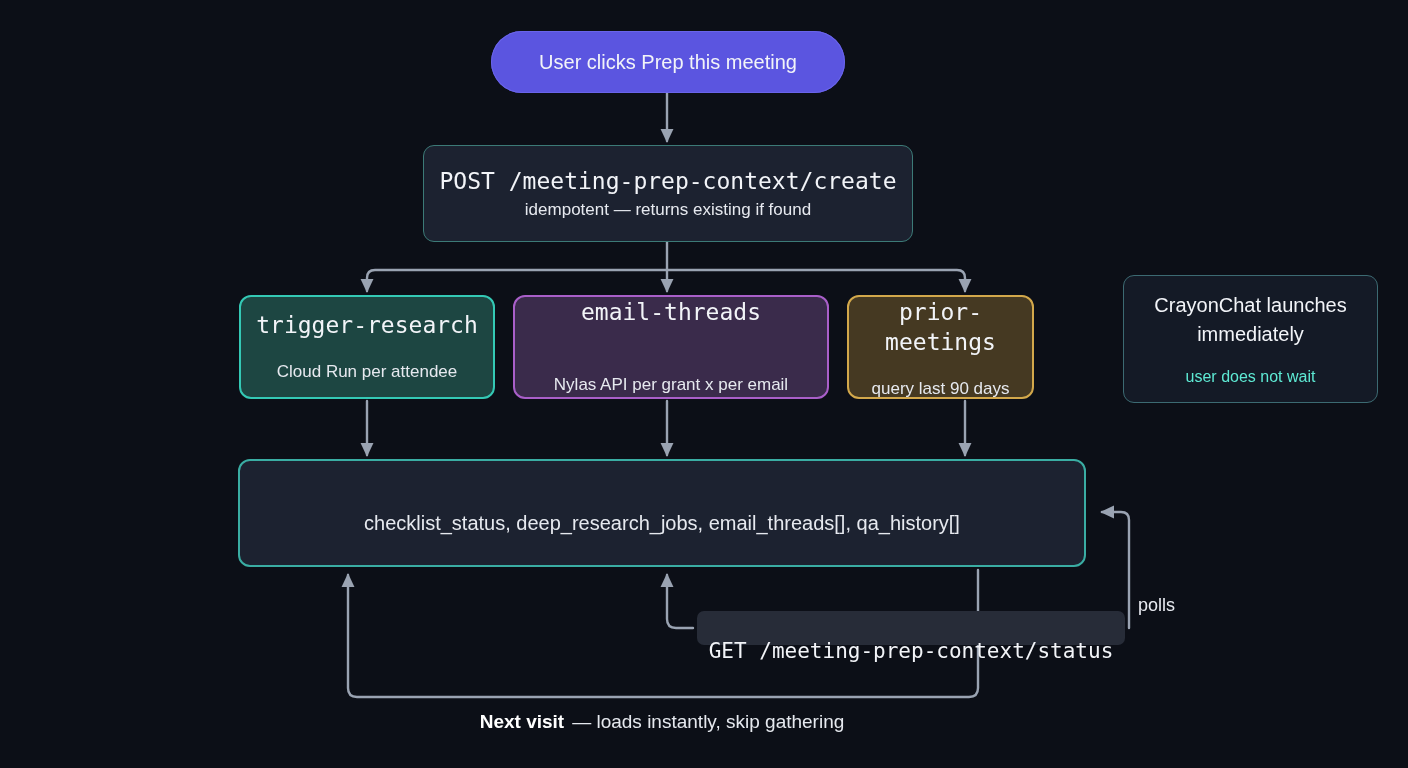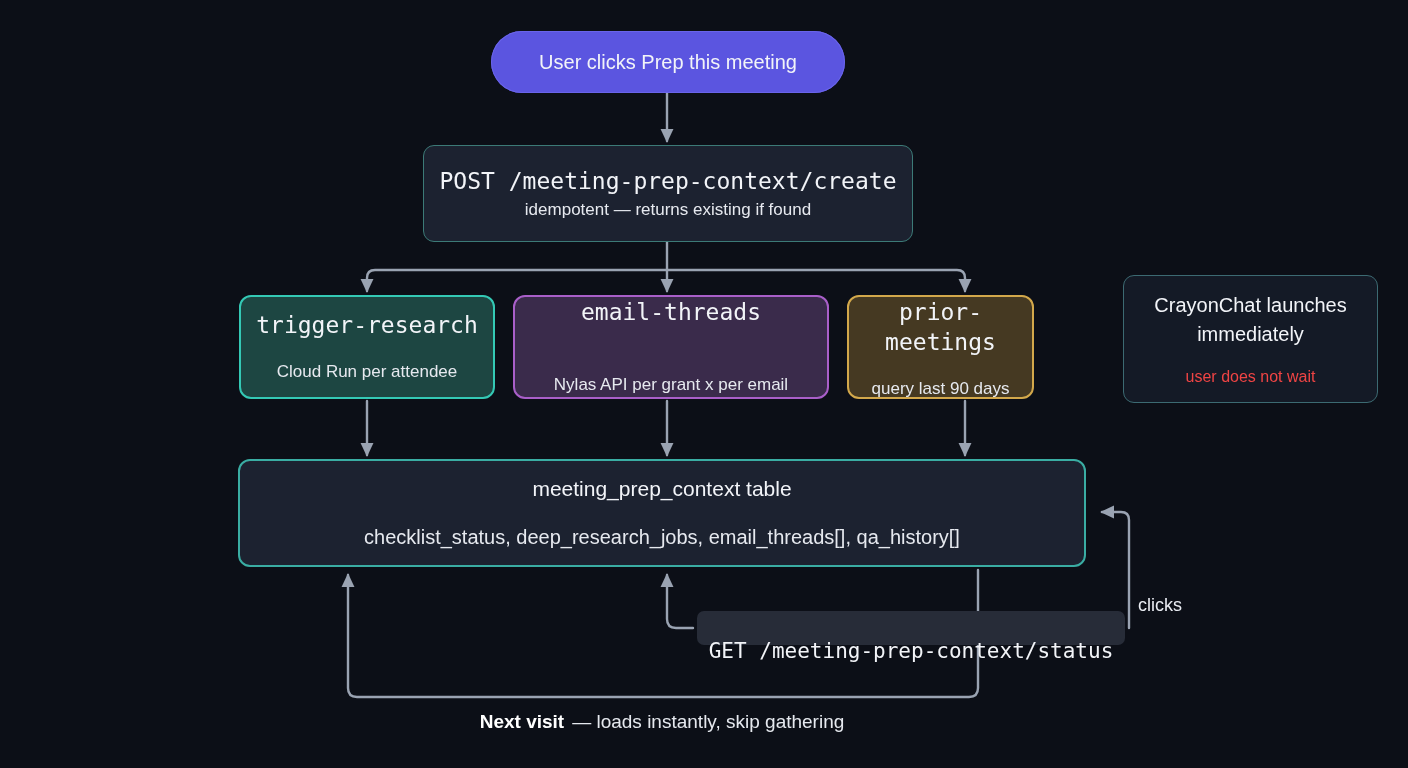--- a/index.html
+++ b/index.html
@@ -100,21 +100,21 @@
   
   #crayon-note {
     left: 1123px; top: 275px;
     width: 255px; height: 128px;
     background: #141a26;
     border: 1.5px solid #3c6a72;
     border-radius: 11px;
     padding: 9px 12px;
   }
   #crayon-note .title-sans { font-size: 20px; line-height: 29px; }
-  #crayon-note .sub { font-size: 16px; line-height: 23px; margin-top: 16px; color: #ef4444; }
+  #crayon-note .sub { font-size: 16px; line-height: 23px; margin-top: 16px; color: #5eead4; }
 
   
   #table-box {
     left: 238px; top: 459px;
     width: 848px; height: 108px;
     background: #1c2230;
     border: 2px solid #3aada3;
     border-radius: 12px;
   }
   #table-box .title-sans { font-size: 21px; line-height: 29px; }
@@ -216,30 +216,29 @@
     <span class="sub">query last 90 days</span>
   </div>
 
   <div class="node" id="crayon-note">
     <span class="title-sans">CrayonChat launches</span>
     <span class="title-sans">immediately</span>
     <span class="sub">user does not wait</span>
   </div>
 
   <div class="node" id="table-box">
-    <span class="title-sans">meeting_prep_context table</span>
     <span class="sub">checklist_status, deep_research_jobs, email_threads[], qa_history[]</span>
   </div>
 
   <div class="node" id="get-chip">
     <span class="title-mono">GET /meeting-prep-context/status</span>
   </div>
 
   <div class="node" id="polls-label">
-    <span class="sub">clicks</span>
+    <span class="sub">polls</span>
   </div>
 
   <div class="node" id="nextvisit-label">
     <span class="nv-strong">Next visit</span>
     <span class="nv-rest"> — loads instantly, skip gathering</span>
   </div>
 
 </div>
 
 </body></html>

